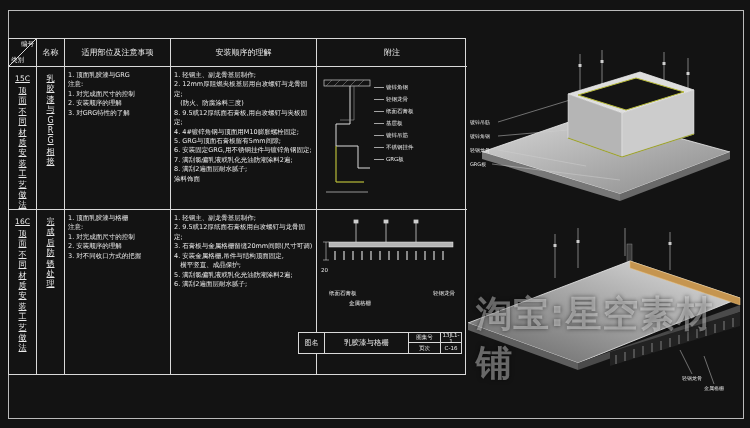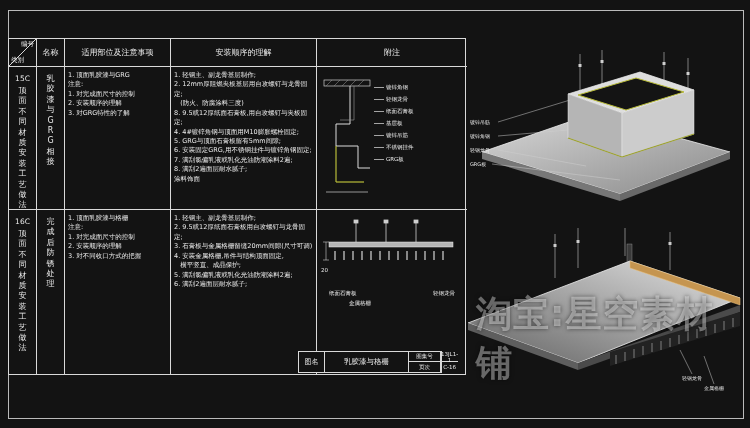--- a/index.html
+++ b/index.html
@@ -26,38 +26,38 @@
   .cell{border-right:1px solid var(--line);border-bottom:1px solid var(--line);overflow:hidden;}
   .lastcol{border-right:none;}
   .lastrow{border-bottom:none;}
   .c-head{display:flex;align-items:center;justify-content:center;font-size:8px;text-align:center;line-height:1.15;padding:1px;}
   .c-diag{
     position:relative;
     background:linear-gradient(to bottom right,transparent calc(50% - .5px),var(--line) calc(50% - .5px),var(--line) calc(50% + .5px),transparent calc(50% + .5px));
   }
   .c-diag .diag-top{position:absolute;top:2px;right:2px;font-size:6.5px;}
   .c-diag .diag-bot{position:absolute;bottom:2px;left:2px;font-size:6.5px;}
-  .vcell{display:flex;flex-direction:column;align-items:center;padding-top:7px;gap:3px;}
+  .vcell{display:flex;flex-direction:column;align-items:center;padding-top:7px;gap:3px;text-decoration:underline;}
   .vnum{font-size:7.5px;}
   .vtext{width:11px;word-break:break-all;font-size:8px;line-height:1.3;text-align:center;}
   .tcell{padding:4px 3px;font-size:6.5px;line-height:1.45;}
   .tcell .line{white-space:pre-wrap;}
 
   
   .notecell{display:flex;padding:5px 3px;gap:2px;}
   .nlabels{flex:1;display:flex;flex-direction:column;gap:5px;margin-top:12px;}
   .nlabel{display:flex;align-items:center;gap:2px;font-size:5.5px;}
   .nlabel .lead{flex:0 0 10px;height:0;border-top:1px solid #c9c9c9;opacity:.8;}
   .notecell2{padding:8px 4px;}
   .nrow{display:flex;justify-content:space-between;font-size:5.5px;padding:0 8px;margin-top:4px;}
   .nrow2{font-size:5.5px;margin-top:3px;margin-left:28px;}
 
   
   .titlebar{
-    position:absolute;left:298px;top:351px;width:144px;height:22px;
+    position:absolute;left:298px;top:332px;width:164px;height:22px;
     display:flex;border:1px solid var(--line);background:var(--bg);z-index:3;text-align:center;
   }
   .tb-cell{border-right:1px solid var(--line);display:flex;align-items:center;justify-content:center;}
   .tb-name{flex:0 0 26px;font-size:7px;}
   .tb-value{flex:0 0 84px;font-size:7.5px;}
   .tb-grid{flex:1;display:grid;grid-template-columns:32px 1fr;grid-template-rows:10px 10px;}
   .tb-g{border-right:1px solid var(--line);border-bottom:1px solid var(--line);display:flex;align-items:center;justify-content:center;font-size:5.5px;}
   .tb-g.nr{border-right:none;}
   .tb-g.nb{border-bottom:none;}
 

